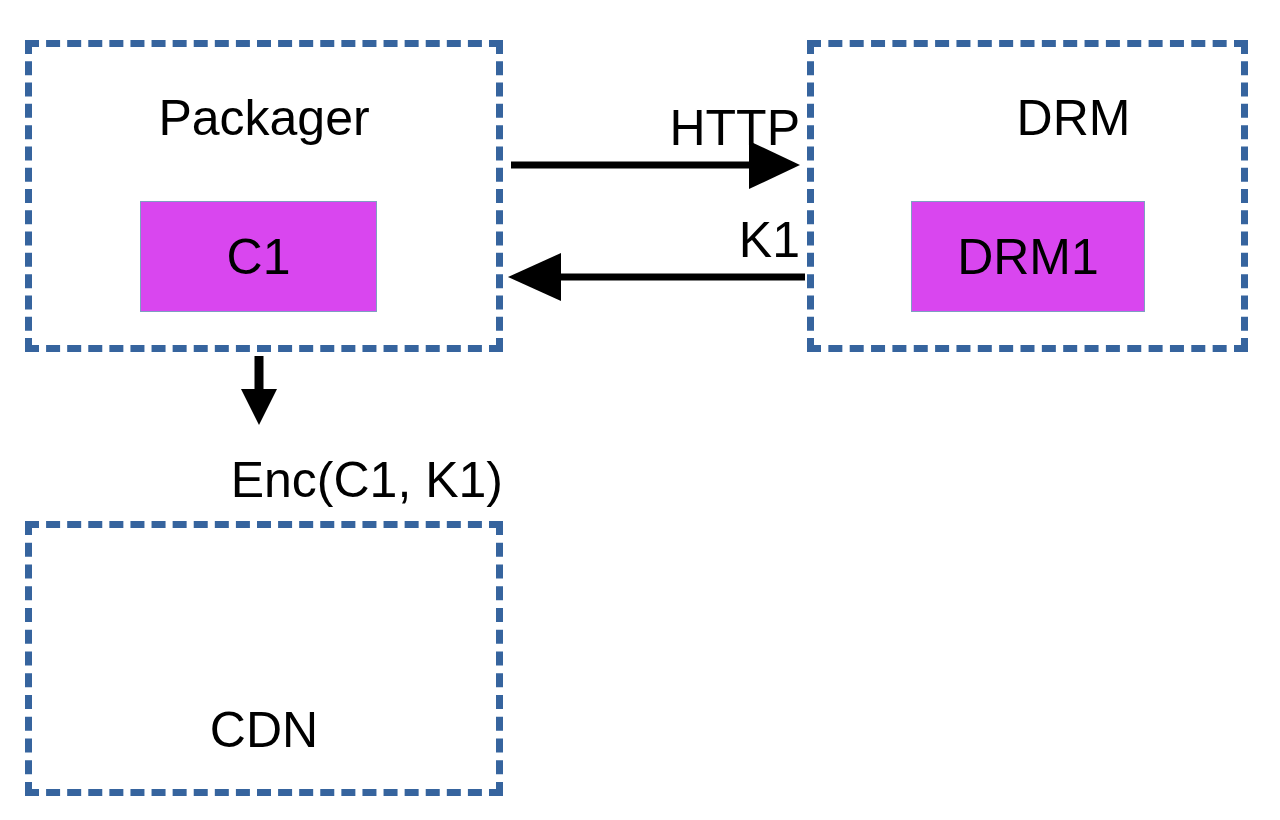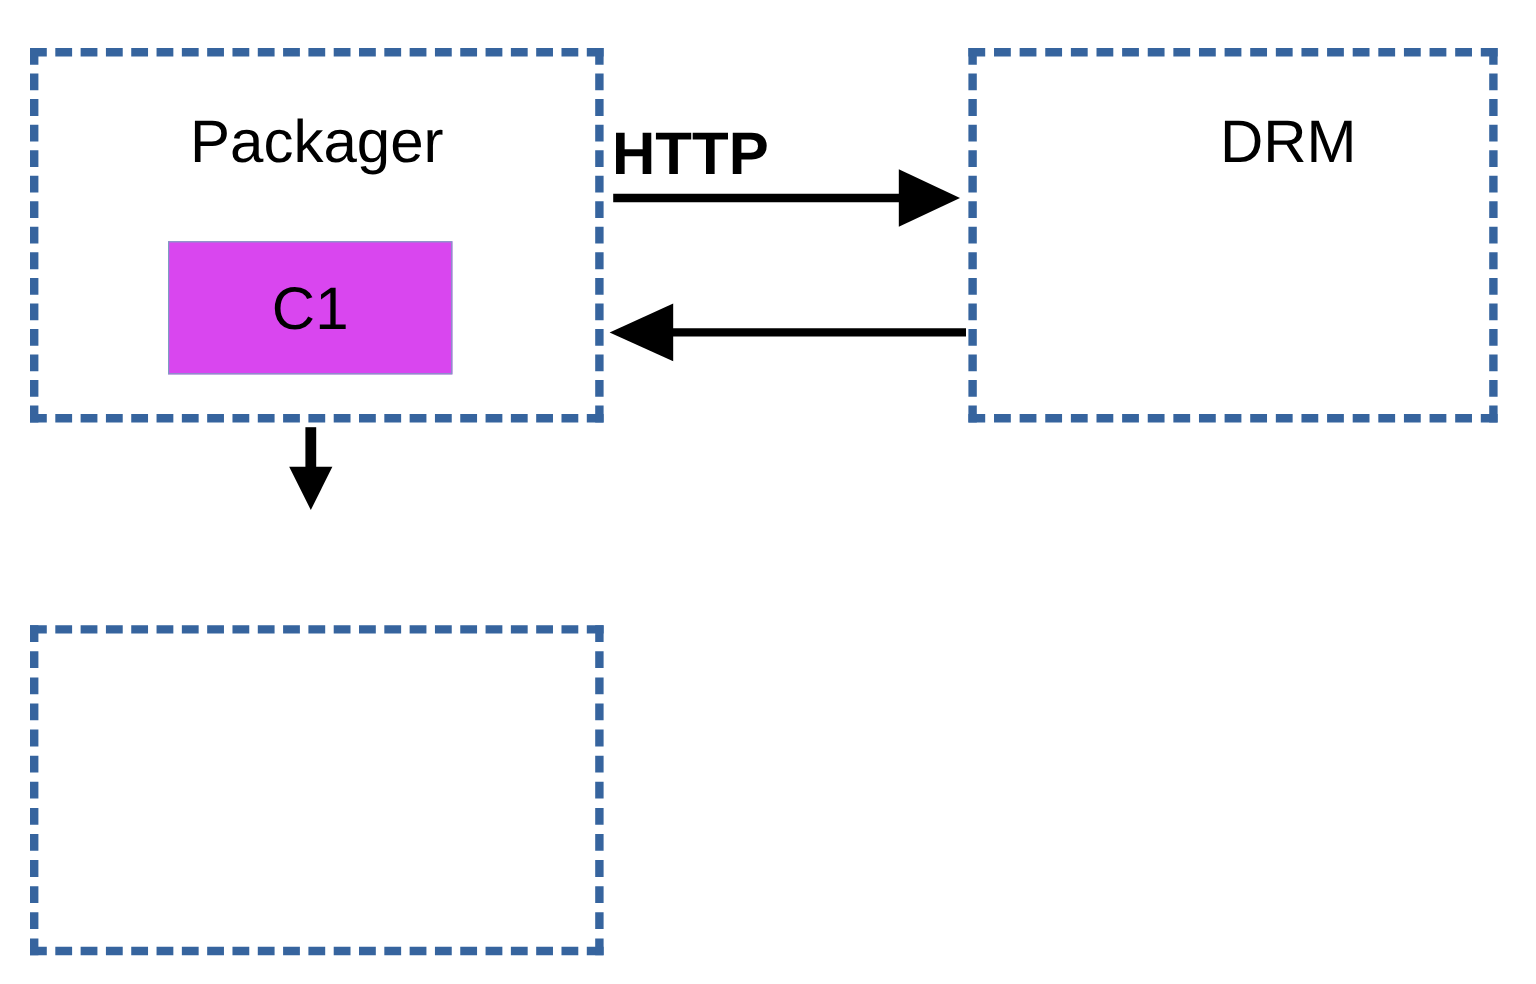--- a/index.html
+++ b/index.html
@@ -57,23 +57,22 @@
   .asset-c1   { left: 140px; top: 201px; width: 237px; height: 111px; }
   .asset-drm1 { left: 911px; top: 201px; width: 234px; height: 111px; }
   .asset-cp1  { left: 136px; top: 562px; width: 236px; height: 111px; }
 
   .edge-label {
     position: absolute;
     color: #000000;
     font-size: 50px;
     line-height: 1;
     white-space: nowrap;
-    text-align: left;
+    text-align: right;
     font-family: "Liberation Sans", sans-serif;
-    font-weight: bold;
   }
   .label-http { left: 510px; top: 103px; width: 290px; }
   .label-k1   { left: 510px; top: 215px; width: 290px; }
   .label-enc  { left: 25px;  top: 455px; width: 478px; }
 
   svg.arrows {
     position: absolute;
     left: 0;
     top: 0;
     width: 1280px;
@@ -86,36 +85,40 @@
 <body>
 
 <div id="canvas">
 
   <div class="zone zone-packager"></div>
   <div class="zone-title title-packager">Packager</div>
   <div class="asset-box asset-c1">C1</div>
 
   <div class="zone zone-drm"></div>
   <div class="zone-title title-drm">DRM</div>
+  <div class="asset-box asset-drm1">DRM1</div>
 
   <div class="zone zone-cdn"></div>
+  <div class="zone-title title-cdn">CDN</div>
 
   <svg class="arrows" viewBox="0 0 1280 820">
 
     <g>
       <line x1="511" y1="165" x2="752" y2="165" stroke="#000000" stroke-width="7"></line>
       <polygon points="749,141 800,165 749,189" fill="#000000"></polygon>
     </g>
 
     <g>
       <line x1="805" y1="277" x2="560" y2="277" stroke="#000000" stroke-width="7"></line>
       <polygon points="561,253 508,277 561,301" fill="#000000"></polygon>
     </g>
 
     <g>
       <line x1="259" y1="356" x2="259" y2="392" stroke="#000000" stroke-width="9"></line>
       <polygon points="241,389 277,389 259,425" fill="#000000"></polygon>
     </g>
   </svg>
 
   <div class="edge-label label-http">HTTP</div>
+  <div class="edge-label label-k1">K1</div>
+  <div class="edge-label label-enc">Enc(C1, K1)</div>
 
 </div>
 
 </body></html>

